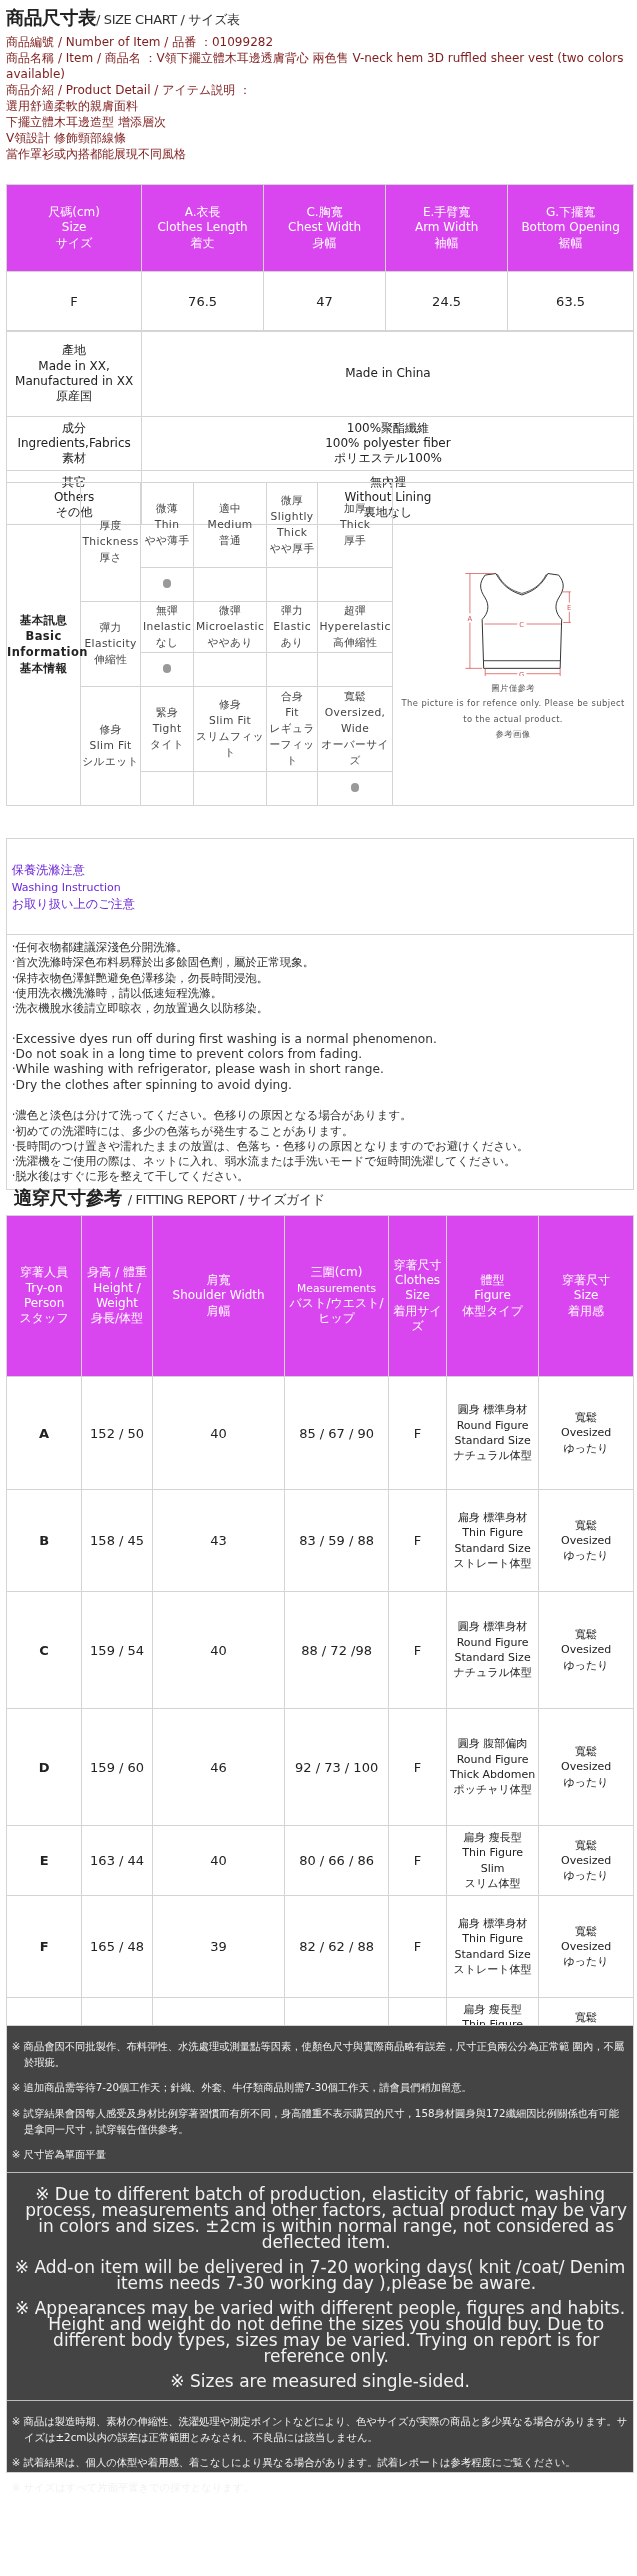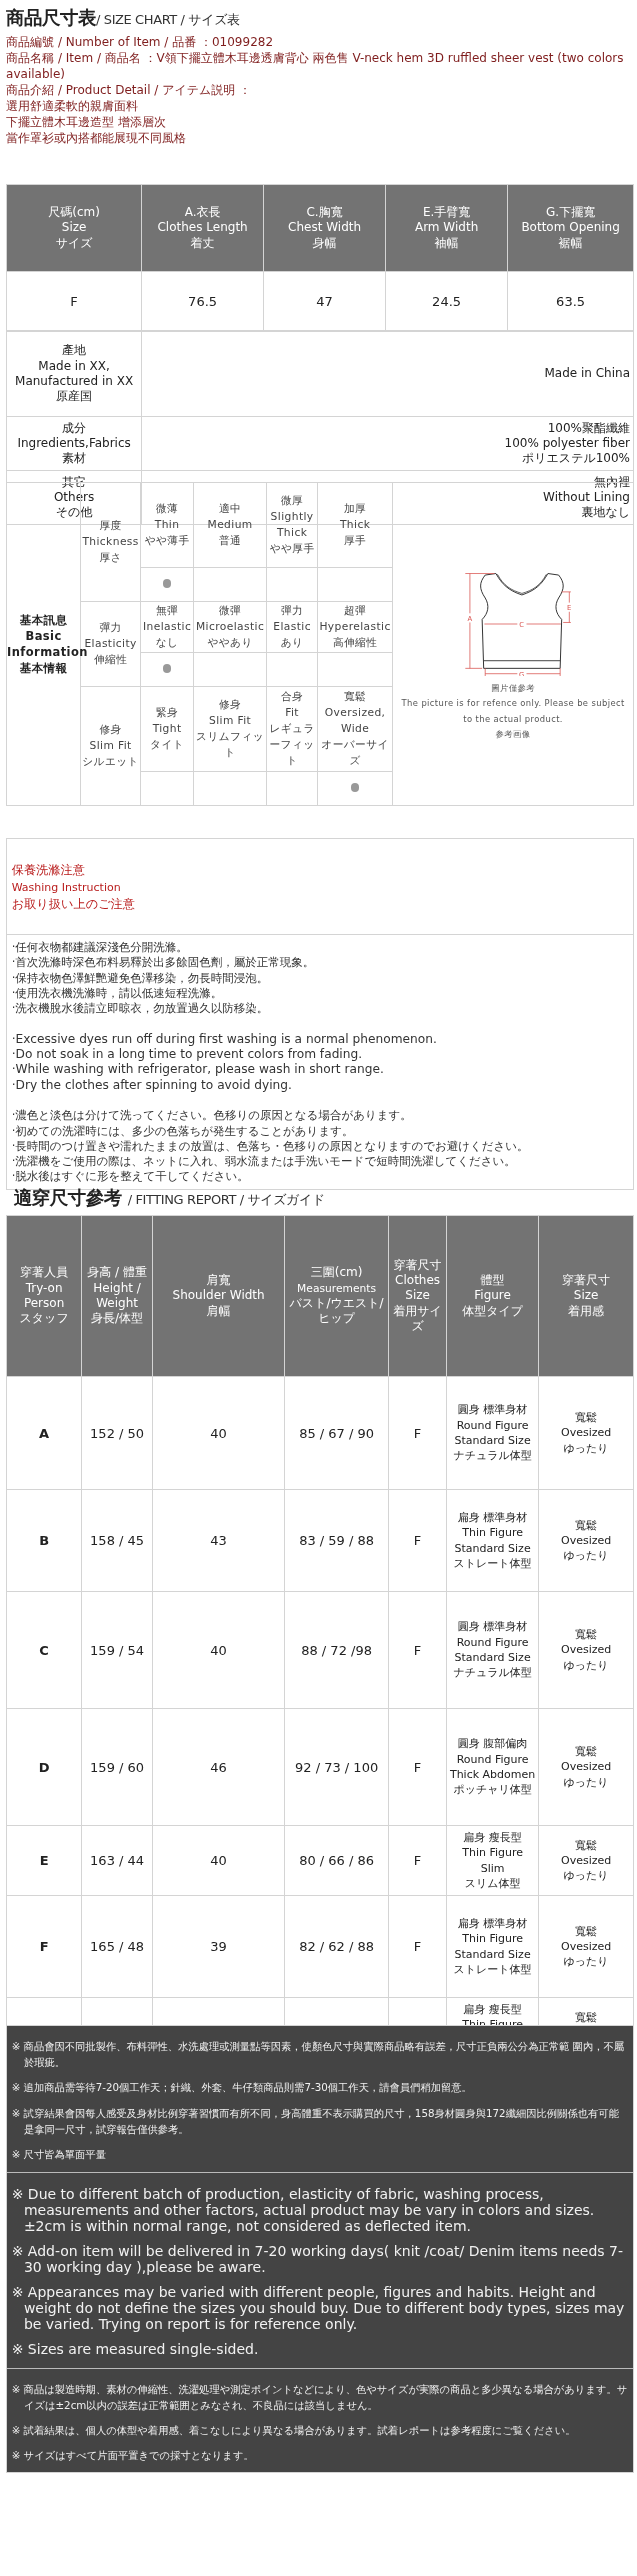--- a/index.html
+++ b/index.html
@@ -3,56 +3,57 @@
 <meta charset="utf-8">
 <style>
   * { box-sizing: border-box; margin: 0; padding: 0; }
   body { width: 637px; height: 2576px; background: #fff; font-family: "DejaVu Sans", "Liberation Sans", sans-serif; color: #222; position: relative; overflow: hidden; }
   .wrap { position: absolute; left: 6.1px; width: 628px; }
   .sec-title { font-size: 18.4px; font-weight: bold; color: #222; letter-spacing: -0.4px; }
   .sec-title .sub { font-size: 13px; font-weight: normal; color: #333; margin-top: 44px; }
   .meta { font-size: 12px; line-height: 16px; color: #7f1d1d; }
   table { border-collapse: collapse; width: 100%; table-layout: fixed; }
   td, th { border: 0.8px solid #d4d4d4; text-align: center; vertical-align: middle; }
-  .dark th { background: #737373; color: #fff; font-weight: normal; font-size: 12px; line-height: 15.3px; border-color: #d4d4d4; }
+  .dark th { background: #d946ef; color: #fff; font-weight: normal; font-size: 12px; line-height: 15.3px; border-color: #d4d4d4; }
   .size-table td { font-size: 13px; }
   .info-table td { font-size: 12px; line-height: 15.3px; padding: 3.1px; }
-  .info-table td.val { text-align: right; padding-left: 3.8px; }
+  .info-table td.val { text-align: center; padding-left: 3.8px; }
   .basic td { font-size: 10.7px; line-height: 16px; color: #444; letter-spacing: 0.4px; }
   .basic td.head { font-size: 11.5px; font-weight: bold; color: #222; line-height: 16px; }
   .dot { display: inline-block; width: 8.4px; height: 8.4px; border-radius: 50%; background: #999; }
   .wash { border: 0.8px solid #d4d4d4; }
-  .wash .top { padding: 23px 4.6px 21.4px 4.6px; font-size: 12.2px; line-height: 17px; border-bottom: 0.8px solid #d4d4d4; color: #b91c1c; }
+  .wash .top { padding: 23px 4.6px 21.4px 4.6px; font-size: 12.2px; line-height: 17px; border-bottom: 0.8px solid #d4d4d4; color: #6d28d9; }
   .wash .body { padding: 4.6px 3.1px 4.6px 4.6px; font-size: 11.5px; line-height: 15.3px; color: #333; }
   .wash .body .gap { height: 15.3px; }
   .fit th { font-size: 12px; line-height: 15.3px; }
   .fit td { font-size: 13px; color: #222; }
   .fit td.fig { font-size: 11px; line-height: 15.3px; padding: 1.5px 0; margin-top: 44px; }
   .fit td.feel { font-size: 11px; line-height: 15.3px; }
   .fit td.who { font-weight: bold; }
   .notes { background: #444; color: #f2f2f2; border: 0.8px solid #d4d4d4; font-size: 10.3px; line-height: 16px; }
   .notes .blk { padding: 12.2px 4.6px 10.7px 4.6px; border-bottom: 0.8px solid #bbb; }
   .notes .blk:last-child { border-bottom: none; }
   .notes p { padding-left: 12.2px; text-indent: -12.2px; margin-bottom: 9.2px; }
   .notes p:last-child { margin-bottom: 0; }
-  .notes .en { font-size: 14px; }
+  .notes .en { font-size: 17px; text-align: center; }
 </style>
 </head>
 <body>
 
 <div class="wrap" style="top:4.6px;">
   <div class="sec-title">
     <span>商品尺寸表</span><span class="sub">/ SIZE CHART / サイズ表</span>
   </div>
   <div class="meta" style="margin-top:4.6px;">
     <div>商品編號 / Number of Item / 品番 ：01099282</div>
     <div>商品名稱 / Item / 商品名 ：V領下擺立體木耳邊透膚背心 兩色售 V-neck hem 3D ruffled sheer vest (two colors available)</div>
     <div>商品介紹 / Product Detail / アイテム説明 ：</div>
     <div>選用舒適柔軟的親膚面料</div>
     <div>下擺立體木耳邊造型 增添層次</div>
+    <div>V領設計 修飾頸部線條</div>
     <div>當作罩衫或內搭都能展現不同風格</div>
   </div>
 </div>
 
 <div class="wrap" style="top:184px;">
   <table class="size-table dark">
     <colgroup>
         <col style="width:135px">
         <col style="width:122px">
         <col style="width:122px">

